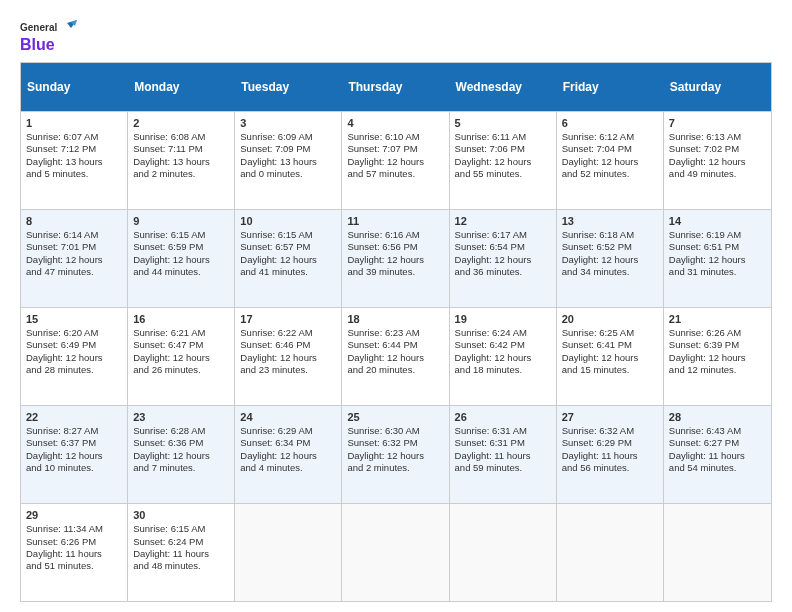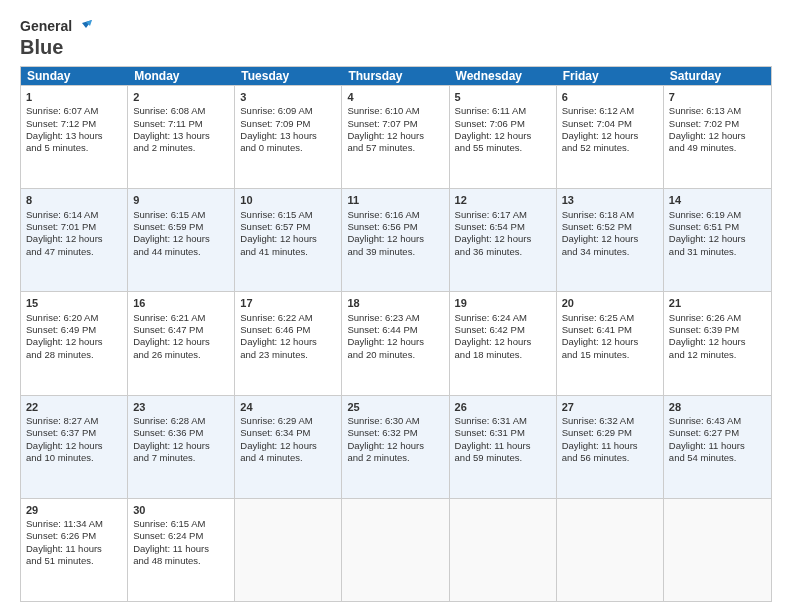--- a/index.html
+++ b/index.html
@@ -49,21 +49,21 @@
     }
     .cal-header {
       display: grid;
       grid-template-columns: repeat(7, 1fr);
       background: #1a6eb5;
     }
     .cal-header-cell {
       color: #fff;
       font-size: 12px;
       font-weight: bold;
-      padding: 2px 6px;
+      padding: 17px 6px;
       text-align: left;
     }
     .cal-body {
       flex: 1;
       display: flex;
       flex-direction: column;
     }
     .cal-row {
       display: grid;
       grid-template-columns: repeat(7, 1fr);
@@ -99,27 +99,27 @@
     }
   </style>
 </head>
 <body>
 
 <div class="page">
   <div class="header">
     <div class="logo">
   <div style="display:flex;flex-direction:column;align-items:flex-start;line-height:1.1;">
     <div style="display:flex;align-items:center;gap:0;">
-      <span style="font-size:14px;font-weight:bold;color:#333;">General</span>
+      <span style="font-size:10px;font-weight:bold;color:#333;">General</span>
       <svg width="18" height="18" viewBox="0 0 18 18" style="margin-left:2px;">
         <polygon points="8,5 18,2 12,10" fill="#1a6eb5"></polygon>
         <polygon points="12,4 18,2 16,8" fill="#3a9ad9"></polygon>
       </svg>
     </div>
-    <span style="font-size:20px;font-weight:bold;color:#404040;">Blue</span>
+    <span style="font-size:16px;font-weight:bold;color:#6d28d9;">Blue</span>
   </div>
 </div>
     <div class="title-section">
       <div class="month-title"></div>
       <div class="subtitle"></div>
     </div>
   </div>
 
   <div class="calendar">
     <div class="cal-header">

